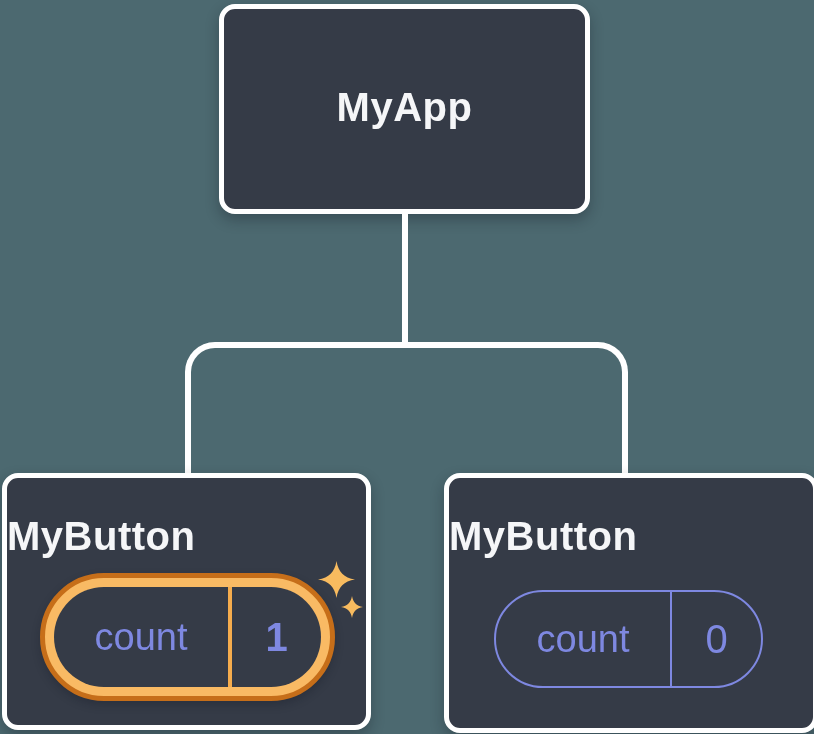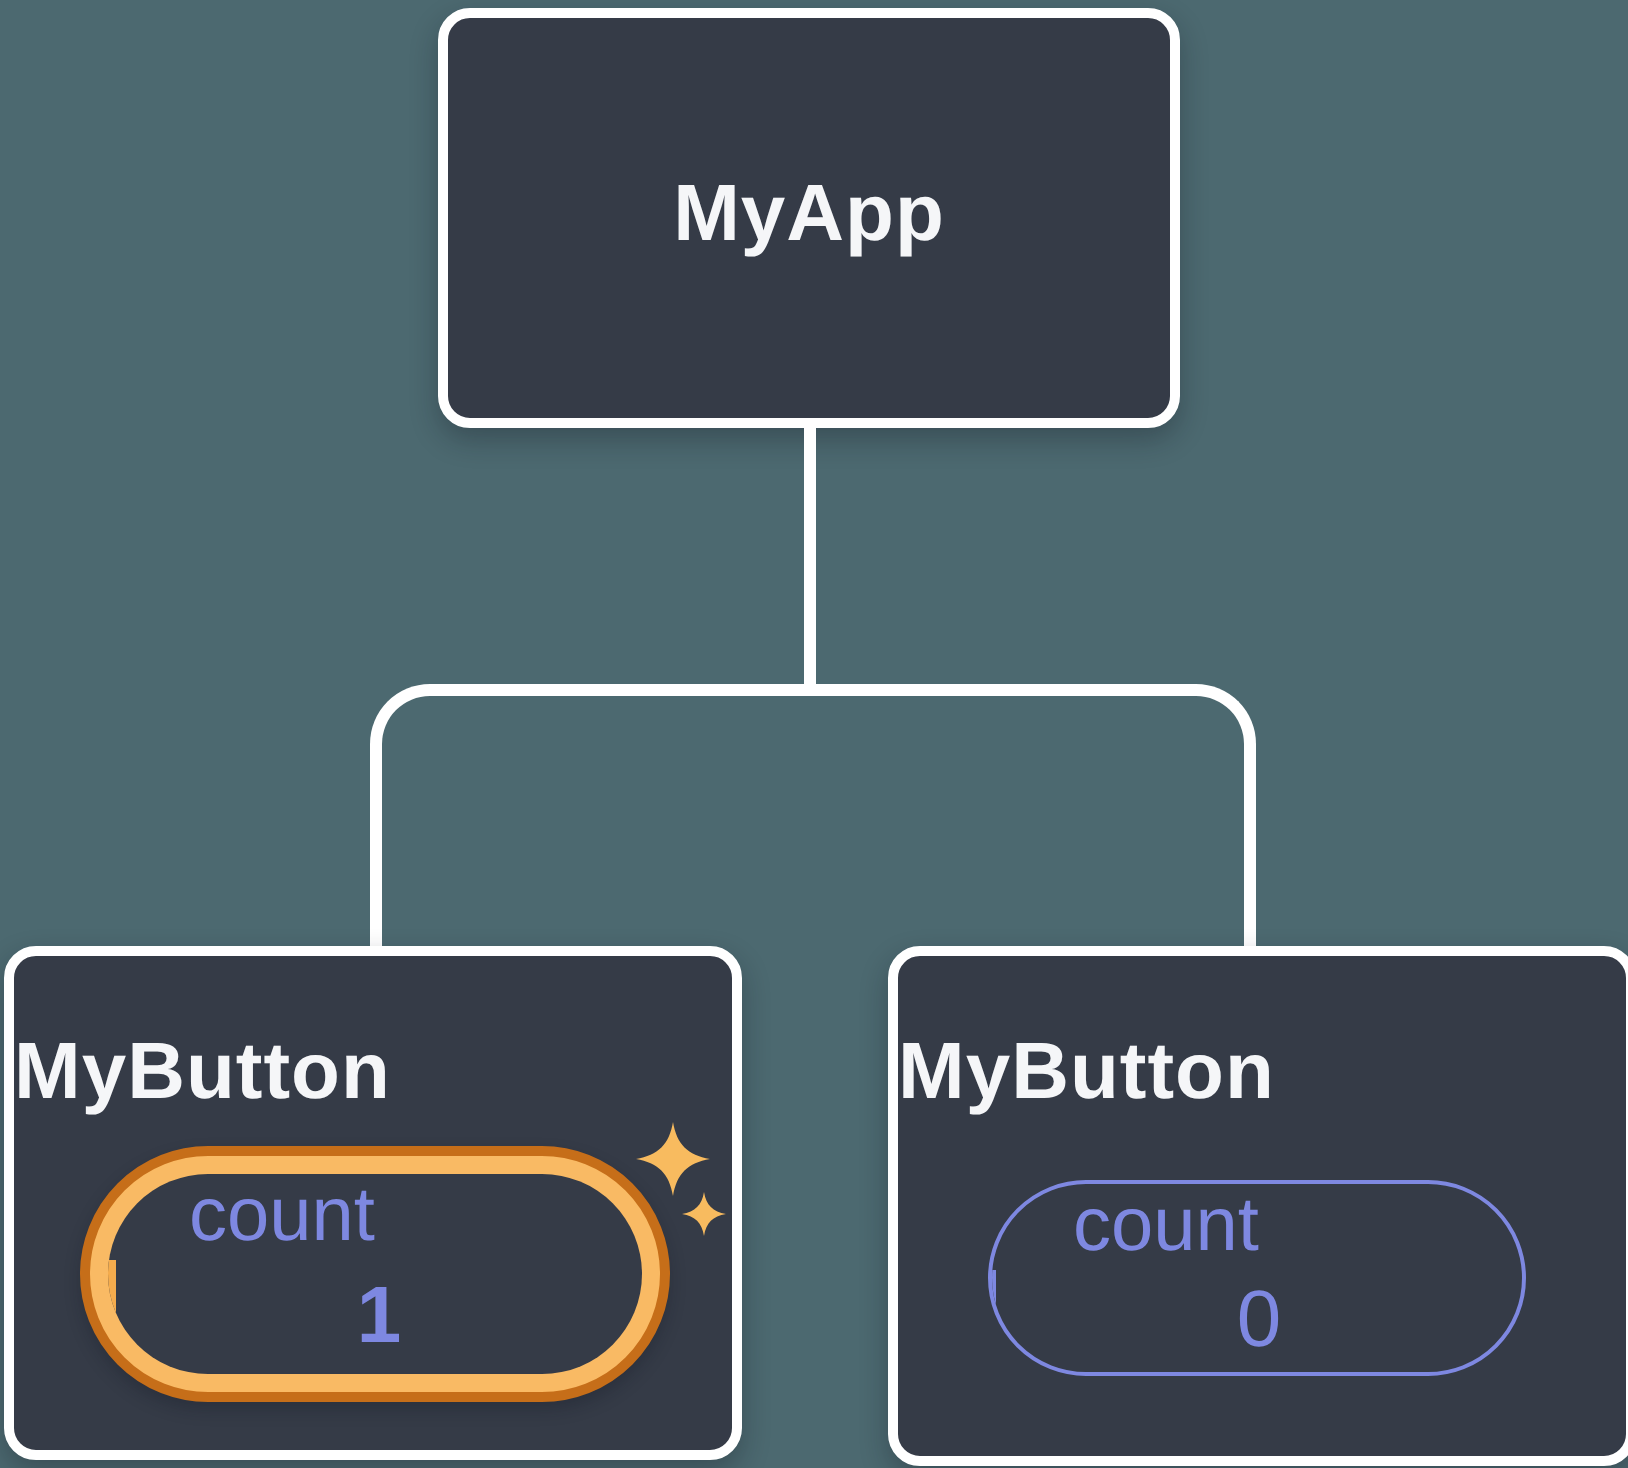--- a/index.html
+++ b/index.html
@@ -62,21 +62,20 @@
     box-sizing: border-box;
   }
   
   .pill {
     display: flex;
     align-items: stretch;
     background: var(--box-fill, #353b47);
     border-radius: 999px;
     overflow: hidden;
     box-sizing: border-box;
-    flex-direction: column;
   }
   .pill-label, .pill-value {
     display: flex;
     align-items: center;
     justify-content: center;
     color: var(--purple, #7e88e1);
     font-size: 38px;
   }
   .pill-label { width: 174px; }
   .pill-value { flex: 1; font-size: 40px; }

